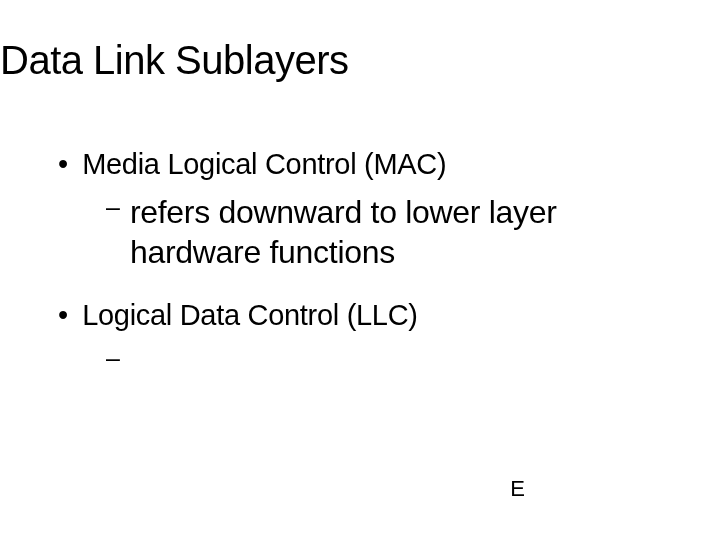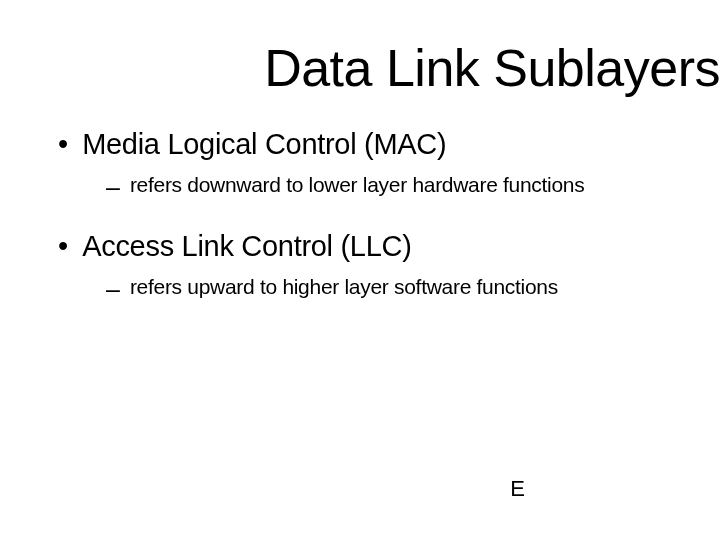--- a/index.html
+++ b/index.html
@@ -10,25 +10,25 @@
     body {
       width: 720px;
       height: 540px;
       background: #ffffff;
       font-family: Verdana, Geneva, sans-serif;
       color: #000;
       position: relative;
       overflow: hidden;
     }
     .slide-title {
-      font-size: 52px;
+      font-size: 40px;
       font-weight: 400;
-      text-align: right;
+      text-align: left;
       margin-top: 38px;
-      margin-bottom: 29px;
+      margin-bottom: 64px;
       letter-spacing: -0.5px;
     }
     .content {
       padding-left: 58px;
       padding-right: 50px;
     }
     .bullet-item {
       display: flex;
       align-items: flex-start;
       margin-bottom: 10px;
@@ -51,21 +51,21 @@
       margin-top: 8px;
       margin-bottom: 26px;
     }
     .sub-marker {
       font-size: 25px;
       line-height: 1.25;
       margin-right: 10px;
       flex-shrink: 0;
     }
     .sub-text {
-      font-size: 21px;
+      font-size: 32px;
       line-height: 1.25;
       letter-spacing: -0.3px;
     }
     .footer-mark {
       position: absolute;
       bottom: 38px;
       right: 195px;
       font-size: 22px;
       font-family: Verdana, Geneva, sans-serif;
     }
@@ -81,22 +81,21 @@
     <span class="bullet-marker">•</span>
     <span class="bullet-text">Media Logical Control (MAC)</span>
   </div>
   <div class="sub-bullet-item">
     <span class="sub-marker">–</span>
     <span class="sub-text">refers downward to lower layer hardware functions</span>
   </div>
 
   <div class="bullet-item">
     <span class="bullet-marker">•</span>
-    <span class="bullet-text">Access Link Control (LLC)</span>
+    <span class="bullet-text">Logical Data Control (LLC)</span>
   </div>
   <div class="sub-bullet-item">
     <span class="sub-marker">–</span>
-    <span class="sub-text">refers upward to higher layer software functions</span>
   </div>
 
 </div>
 
 <div class="footer-mark">E</div>
 
 </body></html>

